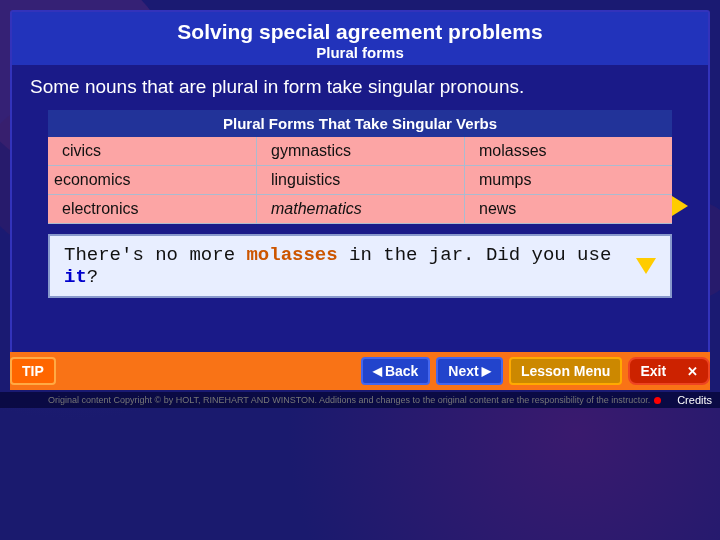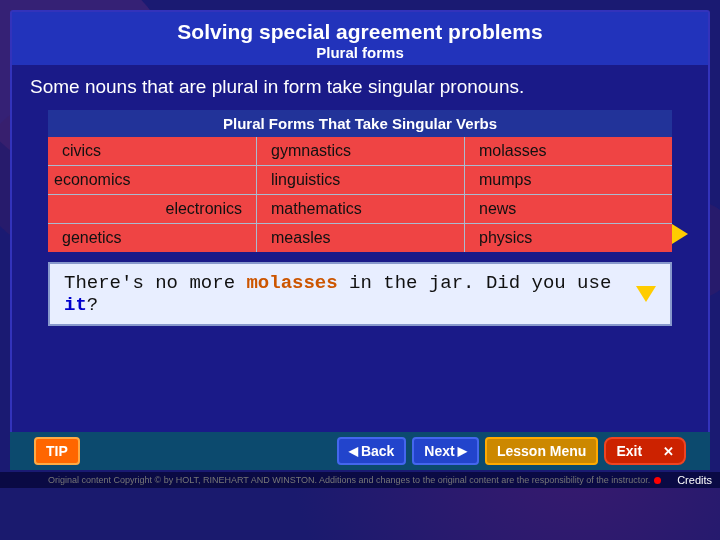--- a/index.html
+++ b/index.html
@@ -11,83 +11,78 @@
       font-family: Arial, sans-serif;
       background-color: #1a1a6e;
       background-image: radial-gradient(circle at 10% 20%, #2a2a8e 0%, transparent 40%),
                         radial-gradient(circle at 80% 80%, #3a1a6e 0%, transparent 40%);
       position: relative;
     }
   </style>
 </head>
 <body>
 
-<div style="width:720px; height:488px; position:relative; background:#1a1a72; overflow:hidden;">
+<div style="width:720px; height:408px; position:relative; background:#1a1a72; overflow:hidden;">
 
   <div style="position:absolute; top:-30px; left:-30px; width:200px; height:200px; border-radius:50%; background:rgba(80,40,120,0.5);"></div>
   <div style="position:absolute; top:100px; left:-20px; width:150px; height:150px; border-radius:50%; background:rgba(60,30,100,0.4);"></div>
   <div style="position:absolute; bottom:40px; left:10px; width:120px; height:120px; border-radius:50%; background:rgba(80,40,120,0.5);"></div>
   <div style="position:absolute; top:200px; right:-20px; width:100px; height:100px; border-radius:50%; background:rgba(60,30,100,0.4);"></div>
 
   <div style="position:absolute; top:10px; left:10px; right:10px; bottom:50px; background:#1a1a88; border:2px solid #3333bb; border-radius:3px;">
 
     <div style="background:#2233bb; padding:8px 0 4px; text-align:center;">
       <div style="color:white; font-size:21px; font-weight:bold; font-family:Arial, sans-serif;">Solving special agreement problems</div>
       <div style="color:white; font-size:15px; font-weight:bold; font-family:Arial, sans-serif;">Plural forms</div>
     </div>
 
     <div style="padding:10px 18px 8px; background:#1a1a88;">
       <div style="color:white; font-size:19px; font-family:Arial, sans-serif; line-height:1.3; margin-bottom:10px;">Some nouns that are plural in form take singular pronouns.</div>
 
       <div style="margin:0 18px; position:relative;">
         <div style="background:#223399; color:white; text-align:center; padding:5px 8px; font-size:15px; font-weight:bold; font-family:Arial, sans-serif;">Plural Forms That Take Singular Verbs</div>
-        <div style="background:#ef4444;">
+        <div style="background:#fca5a5;">
 
           <div style="display:grid; grid-template-columns:1fr 1fr 1fr; border-bottom:1px solid #aabbd0;">
             <div style="padding:5px 14px; font-size:16px; font-family:Arial, sans-serif; color:#111;">civics</div>
             <div style="padding:5px 14px; font-size:16px; font-family:Arial, sans-serif; color:#111; border-left:1px solid #aabbd0;">gymnastics</div>
             <div style="padding:5px 14px; font-size:16px; font-family:Arial, sans-serif; color:#111; border-left:1px solid #aabbd0;">molasses</div>
           </div>
 
           <div style="display:grid; grid-template-columns:1fr 1fr 1fr; border-bottom:1px solid #aabbd0;">
             <div style="padding:5px 6px; font-size:16px; font-family:Arial, sans-serif; color:#111;">economics</div>
             <div style="padding:5px 14px; font-size:16px; font-family:Arial, sans-serif; color:#111; border-left:1px solid #aabbd0;">linguistics</div>
             <div style="padding:5px 14px; font-size:16px; font-family:Arial, sans-serif; color:#111; border-left:1px solid #aabbd0;">mumps</div>
           </div>
 
           <div style="display:grid; grid-template-columns:1fr 1fr 1fr; border-bottom:1px solid #aabbd0;">
-            <div style="padding:5px 14px; font-size:16px; font-family:Arial, sans-serif; color:#111;text-align:right;">electronics</div>
-            <div style="padding:5px 14px; font-size:16px; font-family:Arial, sans-serif; color:#111; border-left:1px solid #aabbd0;">mathematics</div>
+            <div style="padding:5px 14px; font-size:16px; font-family:Arial, sans-serif; color:#111;">electronics</div>
+            <div style="padding:5px 14px; font-size:16px; font-family:Arial, sans-serif; color:#111; border-left:1px solid #aabbd0;font-style:italic;">mathematics</div>
             <div style="padding:5px 14px; font-size:16px; font-family:Arial, sans-serif; color:#111; border-left:1px solid #aabbd0;">news</div>
           </div>
 
-          <div style="display:grid; grid-template-columns:1fr 1fr 1fr;">
-            <div style="padding:5px 14px; font-size:16px; font-family:Arial, sans-serif; color:#111;">genetics</div>
-            <div style="padding:5px 14px; font-size:16px; font-family:Arial, sans-serif; color:#111; border-left:1px solid #aabbd0;">measles</div>
-            <div style="padding:5px 14px; font-size:16px; font-family:Arial, sans-serif; color:#111; border-left:1px solid #aabbd0;">physics</div>
-          </div>
         </div>
 
         <div style="position:absolute; right:-16px; bottom:8px;">
           <div style="width:0; height:0; border-top:10px solid transparent; border-bottom:10px solid transparent; border-left:16px solid #ffcc00;"></div>
         </div>
       </div>
 
       <div style="margin:10px 18px 0; background:#e8eeff; border:2px solid #8899cc; padding:8px 14px; display:flex; align-items:center; justify-content:space-between;">
         <div style="font-size:19px; font-family:Liberation Mono, monospace; color:#111;">
           <span>There's no more </span><span style="color:#cc5500; font-weight:bold;">molasses</span><span> in the jar. Did you use </span><span style="color:#0000cc; font-weight:bold;">it</span><span>?</span>
         </div>
         <div style="margin-left:10px; flex-shrink:0;">
           <div style="width:0; height:0; border-left:10px solid transparent; border-right:10px solid transparent; border-top:16px solid #ffcc00;"></div>
         </div>
       </div>
     </div>
   </div>
 
-  <div style="position:absolute; bottom:18px; left:10px; right:10px; background:#0c4a6e; padding:5px 24px; display:flex; align-items:flex-end; justify-content:space-between;">
+  <div style="position:absolute; bottom:18px; left:10px; right:10px; background:#f97316; padding:5px 0; display:flex; align-items:flex-end; justify-content:space-between;">
 
     <div style="background:#ff6600; color:white; font-weight:bold; font-size:14px; padding:4px 10px; border-radius:4px; border:2px solid #ffaa44; font-family:Arial, sans-serif;">TIP</div>
 
     <div style="display:flex; gap:6px; align-items:center;">
       <button style="display:flex; align-items:center; gap:3px; background:#2244cc; color:white; border:2px solid #4466ee; border-radius:4px; padding:4px 10px; font-size:14px; font-weight:bold; cursor:pointer; font-family:Arial, sans-serif;">
         <span style="font-size:12px;">◀</span>
         <span>Back</span>
       </button>
       <button style="display:flex; align-items:center; gap:3px; background:#2244cc; color:white; border:2px solid #4466ee; border-radius:4px; padding:4px 10px; font-size:14px; font-weight:bold; cursor:pointer; font-family:Arial, sans-serif;">
         <span>Next</span>

